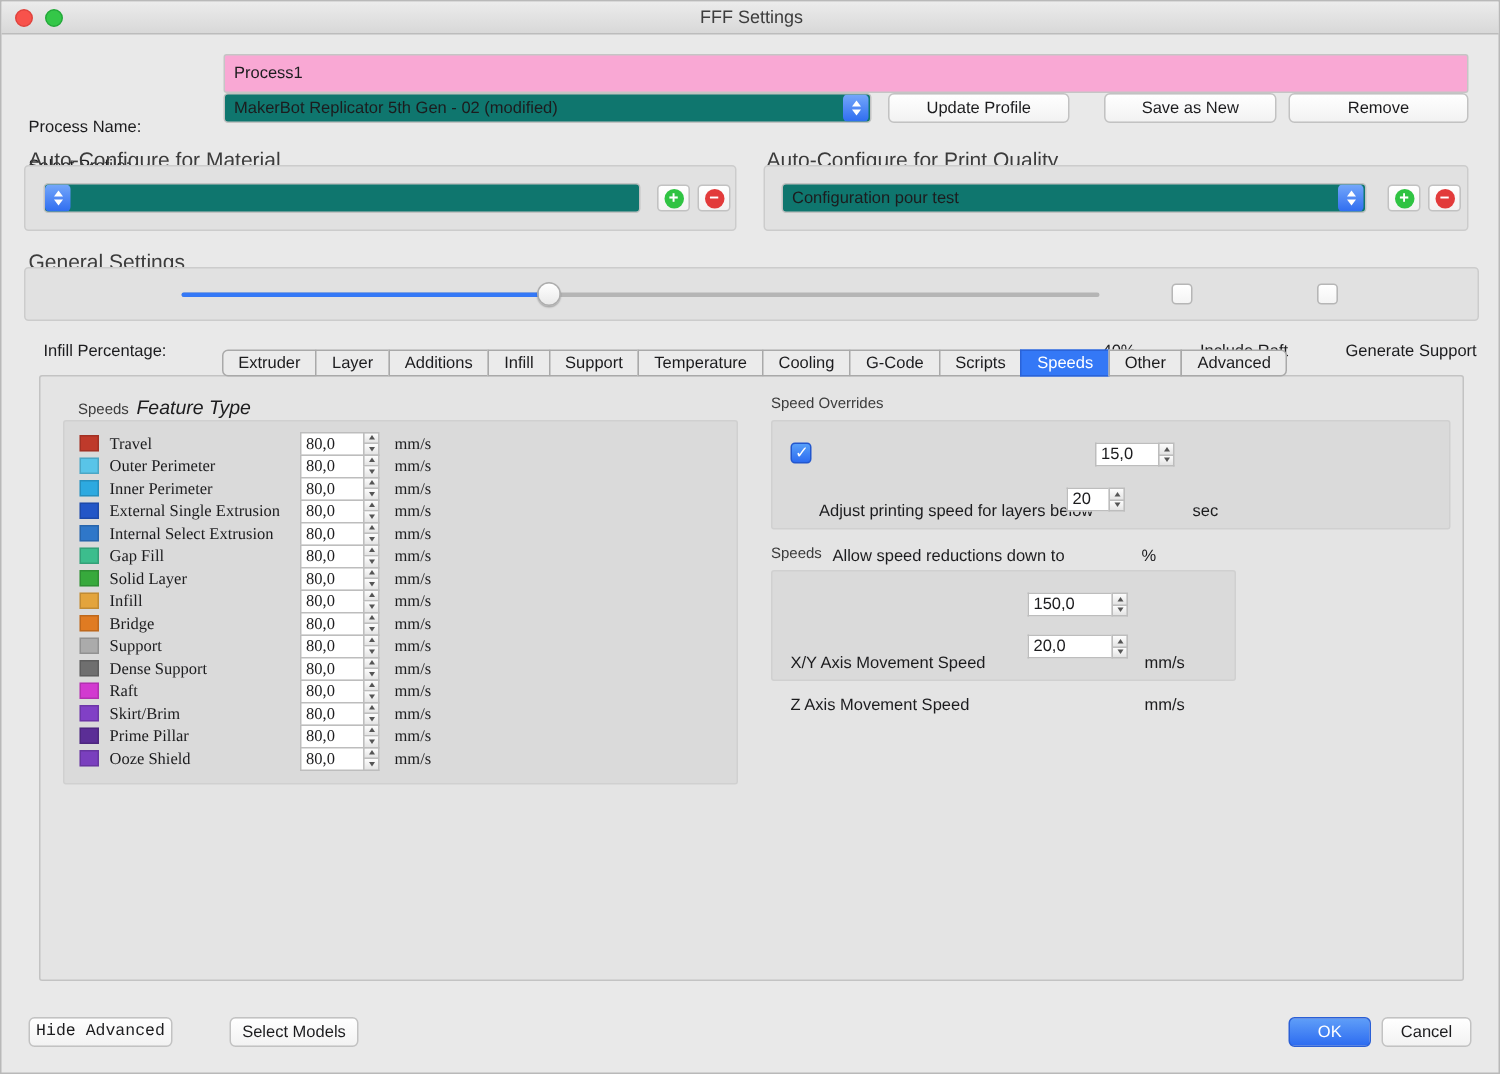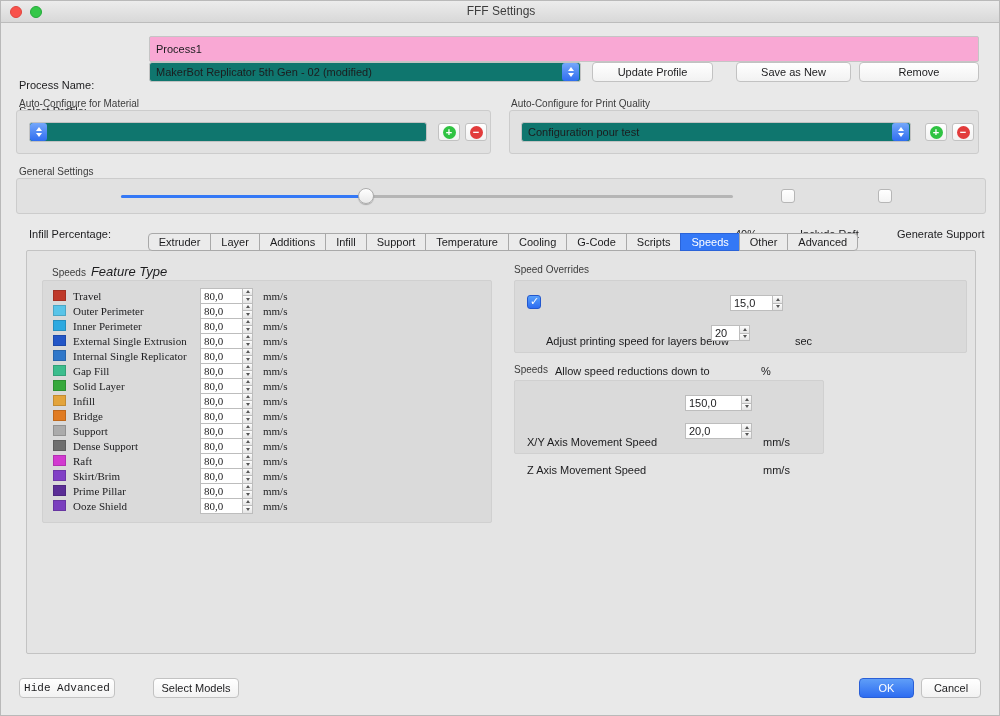--- a/index.html
+++ b/index.html
@@ -16,21 +16,21 @@
     background:linear-gradient(#ececec,#d8d8d8);
     border-bottom:1px solid #bcbcbc;
   }
   .title { text-align:center; line-height:21px; font-size:12px; color:#3d3d3d; }
   .traffic { position:absolute; left:9px; top:5px; display:flex; gap:8px; }
   .tl { width:12px; height:12px; border-radius:50%; }
   .tl.red { background:#f8524b; border:1px solid #e0443e; }
   .tl.green { background:#34c748; border:1px solid #24a93a; }
 
   .lbl { position:absolute; white-space:nowrap;margin-top:38px; }
-  .small-title { position:absolute; font-size:10px; color:#3c3c3c; white-space:nowrap; }
+  .small-title { position:absolute; font-size:14px; color:#3c3c3c; white-space:nowrap; }
 
   .text-input {
     position:absolute; background:#f9a8d4; border:1px solid #c5c5c5; border-radius:2px;
     font-family:inherit; font-size:11px; color:#1c1c1e; padding:12px 6px; outline:none;
   }
 
   .combo {
     position:absolute; height:20px; background:#0f766e; border:1px solid #c2c2c2;
     border-radius:3px; display:flex; align-items:center; overflow:hidden;
   }
@@ -272,21 +272,21 @@
               </span>
               <span class="step">
                 <i class="tri tri-s tri-down-s"></i>
               </span>
             </span>
           </span>
           <span class="unit">mm/s</span>
         </div>
         <div class="feature-row">
           <span class="swatch" style="background: rgb(47, 119, 201);"></span>
-          <span class="feature-name">Internal Single Replicator</span>
+          <span class="feature-name">Internal Select Extrusion</span>
           <span class="spinner">
             <span class="spin-value">80,0</span>
             <span class="stepper">
               <span class="step">
                 <i class="tri tri-s tri-up-s"></i>
               </span>
               <span class="step">
                 <i class="tri tri-s tri-down-s"></i>
               </span>
             </span>

